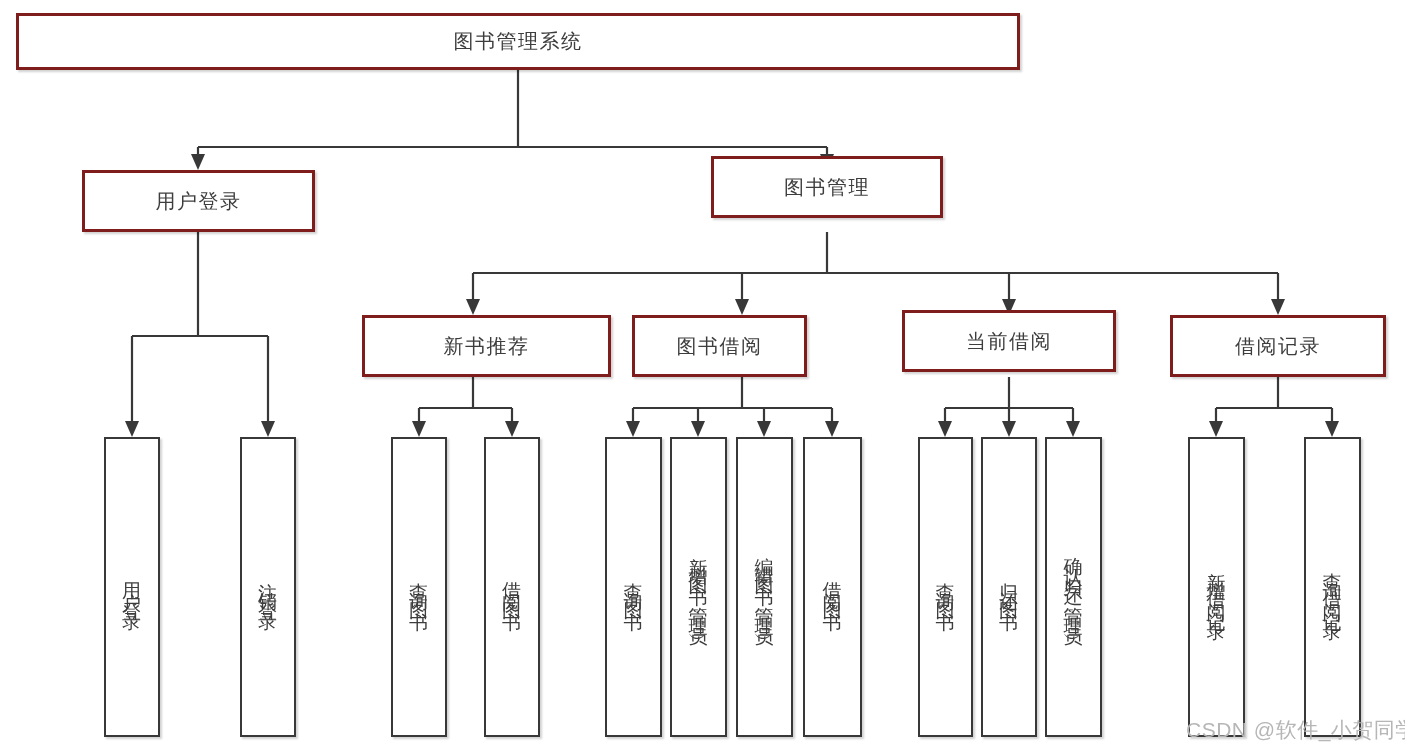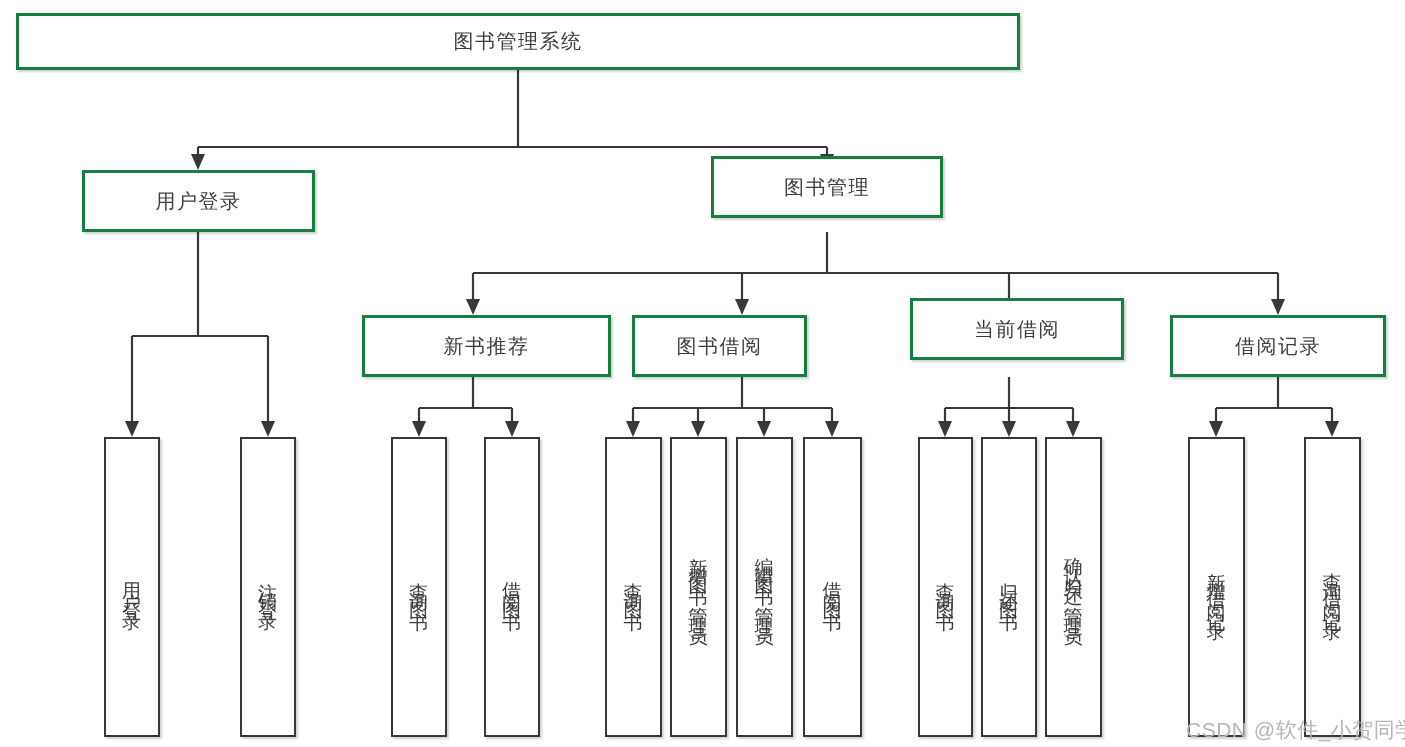--- a/index.html
+++ b/index.html
@@ -5,21 +5,21 @@
   html,body{margin:0;padding:0;background:#ffffff;}
   .canvas{
     position:relative;width:1405px;height:747px;background:#ffffff;
     font-family:"Liberation Sans",sans-serif;overflow:hidden;
   }
   .connectors{position:absolute;left:0;top:0;width:1405px;height:747px;z-index:1;}
   .connectors path{fill:none;stroke:#383838;stroke-width:2.2;}
   .connectors polygon{fill:#383838;stroke:none;}
   .hnode{
     position:absolute;box-sizing:border-box;z-index:2;
-    border:3px solid #15803d;background:#ffffff;
+    border:3px solid #7f1d1d;background:#ffffff;
     display:flex;align-items:center;justify-content:center;
     font-size:20px;color:#3d3d3d;letter-spacing:1.5px;
     box-shadow:2px 2px 2px rgba(0,0,0,0.18);
     white-space:nowrap;
   }
   .vnode{
     position:absolute;top:437px;height:300px;box-sizing:border-box;z-index:2;
     border:2.5px solid #383838;background:#ffffff;
     display:flex;align-items:center;justify-content:center;
     writing-mode:vertical-rl;text-orientation:upright;
@@ -30,21 +30,21 @@
   .watermark{
     position:absolute;left:1186px;top:716px;z-index:6;
     font-size:21px;color:#b6b6b6;letter-spacing:0.5px;white-space:nowrap;
   }
   
   #n-root{left:16px;top:13px;width:1004px;height:57px;}
   #n-login{left:82px;top:170px;width:233px;height:62px;}
   #n-bookmgmt{left:711px;top:156px;width:232px;height:62px;}
   #n-newbook{left:362px;top:315px;width:249px;height:62px;}
   #n-borrow{left:632px;top:315px;width:175px;height:62px;}
-  #n-current{left:902px;top:298px;width:214px;height:62px;margin-left:8px;}
+  #n-current{left:902px;top:310px;width:214px;height:62px;}
   #n-records{left:1170px;top:315px;width:216px;height:62px;}
   #l-userlogin{left:104px;width:56px;}
   #l-logout{left:240px;width:56px;}
   #l-query1{left:391px;width:56px;}
   #l-borrow1{left:484px;width:56px;}
   #l-query2{left:605px;width:57px;}
   #l-addbook{left:670px;width:57px;}
   #l-editbook{left:736px;width:57px;}
   #l-borrow2{left:803px;width:59px;}
   #l-query3{left:918px;width:55px;}

